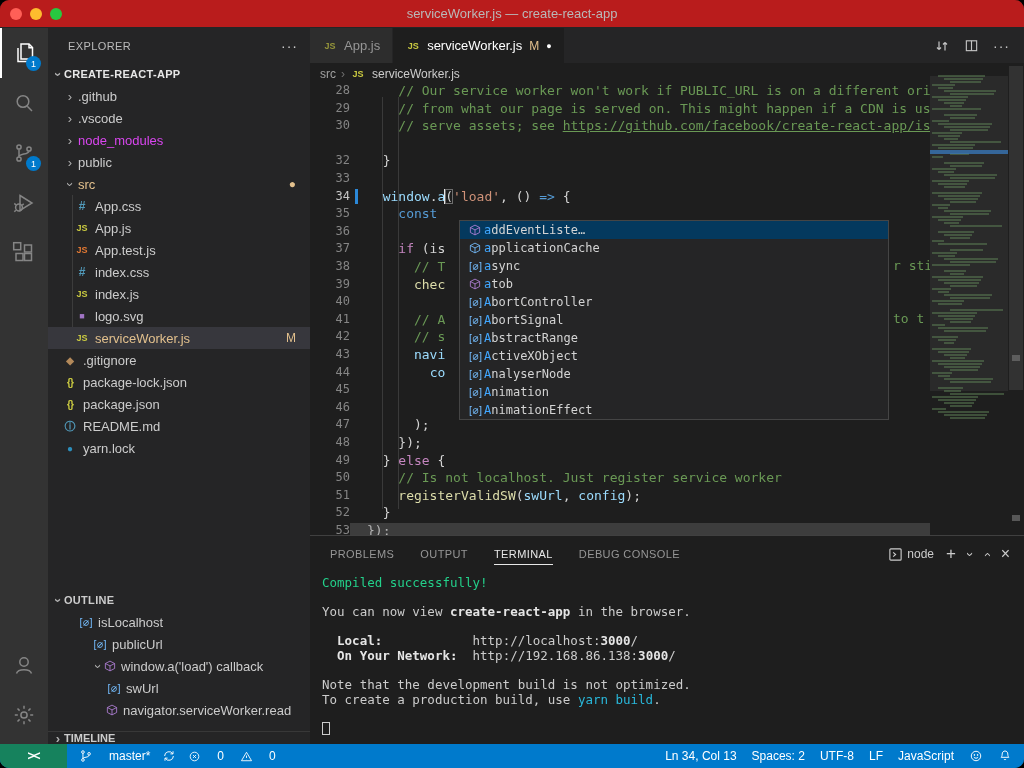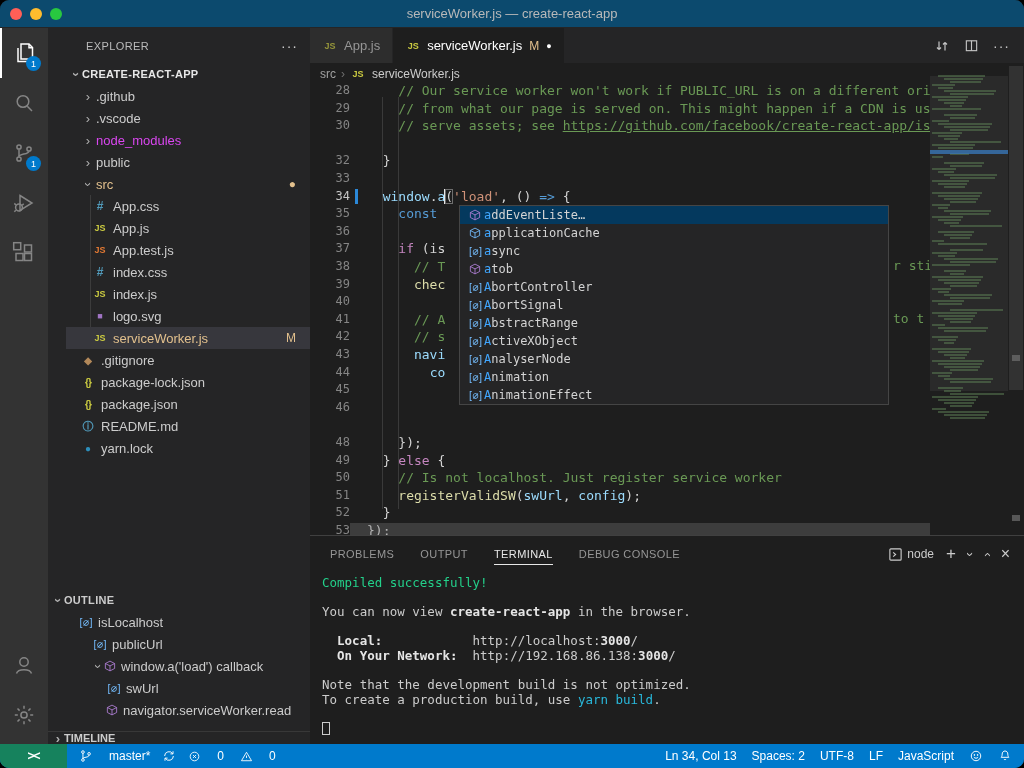--- a/index.html
+++ b/index.html
@@ -1,33 +1,33 @@
 <!DOCTYPE html>
 <html><head>
 <meta charset="utf-8">
 <style>
   html,body{margin:0;padding:0;background:#000;}
   *{box-sizing:border-box;}
   .window{position:relative;width:1024px;height:768px;background:#1e1e1e;border-radius:9px;overflow:hidden;
     font-family:"Liberation Sans",sans-serif;color:#cccccc;-webkit-font-smoothing:antialiased;}
   
-  .titlebar{height:28px;background:#0c4a6e;display:flex;align-items:center;position:relative;border-bottom:1px solid #252526;}
+  .titlebar{height:28px;background:#b91c1c;display:flex;align-items:center;position:relative;border-bottom:1px solid #252526;}
   .traffic{display:flex;gap:8px;margin-left:10px;}
   .tl{width:12px;height:12px;border-radius:50%;}
   .title{position:absolute;left:0;right:0;text-align:center;font-size:13px;color:#b9b9b9;pointer-events:none;}
   
   .main{display:flex;height:716px;}
   .activitybar{width:48px;background:#333333;position:relative;flex:none;}
   .act-item{width:48px;height:50px;display:flex;align-items:center;justify-content:center;color:#858585;position:relative;}
   .act-item.active{color:#ffffff;border-left:2px solid #ffffff;}
   .act-badge{position:absolute;right:7px;bottom:7px;width:15px;height:15px;border-radius:50%;background:#007acc;color:#fff;
     font-size:9px;display:flex;align-items:center;justify-content:center;}
   .act-bottom{position:absolute;bottom:4px;left:0;}
   
-  .sidebar{width:262px;background:#252526;position:relative;flex:none;font-size:13px;overflow:hidden;padding-left:18px;}
+  .sidebar{width:262px;background:#252526;position:relative;flex:none;font-size:13px;overflow:hidden;}
   .sb-head{height:35px;display:flex;align-items:center;padding:0 12px 0 20px;font-size:11px;color:#bbbbbb;letter-spacing:.4px;}
   .sb-dots{margin-left:auto;color:#cccccc;font-size:14px;letter-spacing:1px;cursor:pointer;}
   .proj-row{height:22px;display:flex;align-items:center;font-weight:bold;font-size:11px;color:#e7e7e7;letter-spacing:.3px;padding-left:4px;}
   .row22{height:22px;display:flex;align-items:center;position:relative;white-space:nowrap;}
   .row22.selected{background:#37373d;}
   .chev{display:inline-block;width:12px;color:#b0b0b0;font-size:13px;text-align:center;flex:none;}
   .chev.open{transform:rotate(90deg);}
   .ficon{display:inline-block;width:16px;text-align:center;font-weight:bold;flex:none;margin-right:5px;}
   .ficon.js{font-size:9px;color:#cbcb41;}
   .ficon.jstest{font-size:9px;color:#e37933;}
@@ -68,21 +68,21 @@
   .ctext{position:absolute;left:57px;white-space:pre;color:#d4d4d4;}
   .c-cm{color:#6a9955;} .c-kw{color:#c586c0;} .c-kb{color:#569cd6;} .c-st{color:#ce9178;}
   .c-fn{color:#dcdcaa;} .c-vr{color:#9cdcfe;} .c-pl{color:#d4d4d4;}
   .c-lk{color:#6a9955;text-decoration:underline;}
   .c-bm{outline:1px solid #6e6e6e;outline-offset:-1px;}
   .caret{display:inline-block;width:2px;height:15px;background:#e8e8e8;vertical-align:-3px;margin:0 -1px;}
   .guide{position:absolute;width:1px;background:#3a3a3a;top:12px;height:412px;}
   .hscroll{position:absolute;left:40px;width:580px;height:12px;background:rgba(121,121,121,.35);}
   .ovf{position:absolute;white-space:pre;}
   
-  .suggest{position:absolute;width:430px;background:#252526;border:1px solid #454545;z-index:30;font-size:12px;}
+  .suggest{position:absolute;width:430px;background:#252526;border:1px solid #454545;z-index:30;font-size:12px;margin-top:15px;}
   .sug-row{height:18px;display:flex;align-items:center;padding-left:6px;position:relative;cursor:pointer;
     font-family:"DejaVu Sans Mono",monospace;color:#d4d4d4;white-space:pre;}
   .sug-row.sel{background:#04395e;}
   .sug-ic{width:18px;flex:none;display:flex;align-items:center;justify-content:center;}
   .sug-match{color:#40a6ff;}
   .sug-detail{position:absolute;left:148px;right:4px;color:#a8a8a8;overflow:hidden;white-space:pre;}
   
   .minimap{position:absolute;top:38px;right:16px;width:78px;height:470px;background:#1e1e1e;z-index:20;overflow:hidden;}
   .mm-line{position:absolute;height:2px;opacity:.55;}
   .mm-band{position:absolute;left:0;right:0;height:4px;background:rgba(58,123,191,.75);}
@@ -361,20 +361,21 @@
           <div class="crow" style="top: 155.4px;"><span class="ln">37</span><span class="ctext"><span class="c-pl">    </span><span class="c-kw">if</span><span class="c-pl"> (is</span></span></div>
           <div class="crow" style="top: 173px;"><span class="ln">38</span><span class="ctext"><span class="c-pl">      </span><span class="c-cm">// T</span></span></div>
           <div class="crow" style="top: 190.6px;"><span class="ln">39</span><span class="ctext"><span class="c-pl">      </span><span class="c-fn">chec</span></span></div>
           <div class="crow" style="top: 208.2px;"><span class="ln">40</span><span class="ctext"></span></div>
           <div class="crow" style="top: 225.8px;"><span class="ln">41</span><span class="ctext"><span class="c-pl">      </span><span class="c-cm">// A</span></span></div>
           <div class="crow" style="top: 243.4px;"><span class="ln">42</span><span class="ctext"><span class="c-pl">      </span><span class="c-cm">// s</span></span></div>
           <div class="crow" style="top: 261px;"><span class="ln">43</span><span class="ctext"><span class="c-pl">      </span><span class="c-vr">navi</span></span></div>
           <div class="crow" style="top: 278.6px;"><span class="ln">44</span><span class="ctext"><span class="c-pl">        </span><span class="c-vr">co</span></span></div>
           <div class="crow" style="top: 296.2px;"><span class="ln">45</span><span class="ctext"></span></div>
           <div class="crow" style="top: 313.8px;"><span class="ln">46</span><span class="ctext"></span></div>
+          <div class="crow" style="top: 331.4px;"><span class="ln">47</span><span class="ctext"><span class="c-pl">      );</span></span></div>
           <div class="crow" style="top: 349px;"><span class="ln">48</span><span class="ctext"><span class="c-pl">    });</span></span></div>
           <div class="crow" style="top: 366.6px;"><span class="ln">49</span><span class="ctext"><span class="c-pl">  } </span><span class="c-kw">else</span><span class="c-pl"> {</span></span></div>
           <div class="crow" style="top: 384.2px;"><span class="ln">50</span><span class="ctext"><span class="c-pl">    </span><span class="c-cm">// Is not localhost. Just register service worker</span></span></div>
           <div class="crow" style="top: 401.8px;"><span class="ln">51</span><span class="ctext"><span class="c-pl">    </span><span class="c-fn">registerValidSW</span><span class="c-pl">(</span><span class="c-vr">swUrl</span><span class="c-pl">, </span><span class="c-vr">config</span><span class="c-pl">);</span></span></div>
           <div class="crow" style="top: 419.4px;"><span class="ln">52</span><span class="ctext"><span class="c-pl">  }</span></span></div>
           <div class="crow" style="top: 437px;"><span class="ln">53</span><span class="ctext"><span class="c-pl">});</span></span></div>
           <span class="ovf c-cm" style="left: 583px; top: 173px;">r stil</span>
           <span class="ovf c-cm" style="left: 583px; top: 225.8px;">to t</span>
           <div class="hscroll" style="top: 438px;"></div>
           <div class="suggest" style="left: 149px; top: 120px;">

